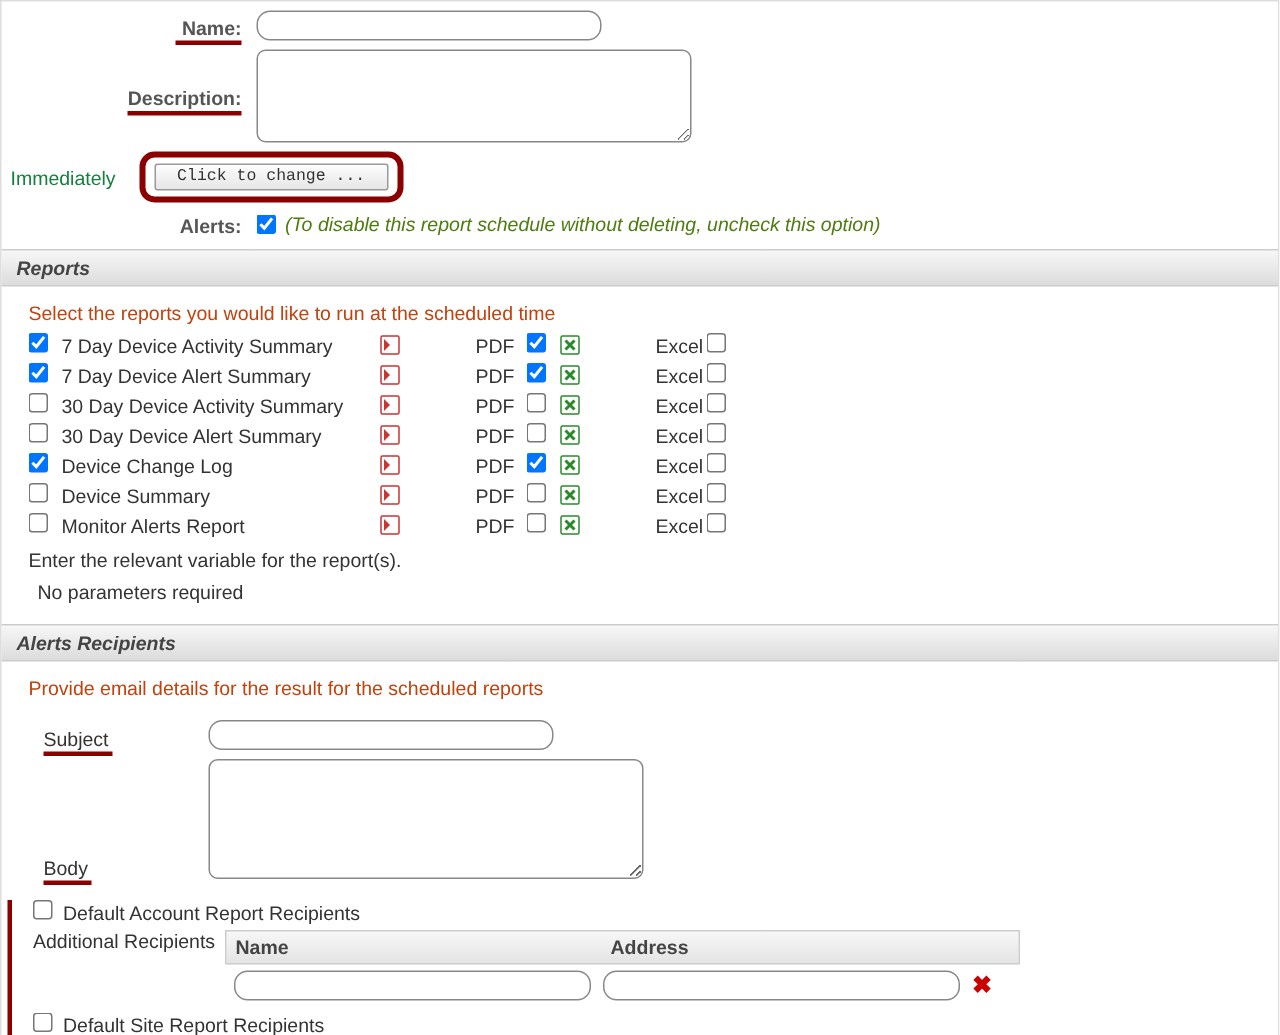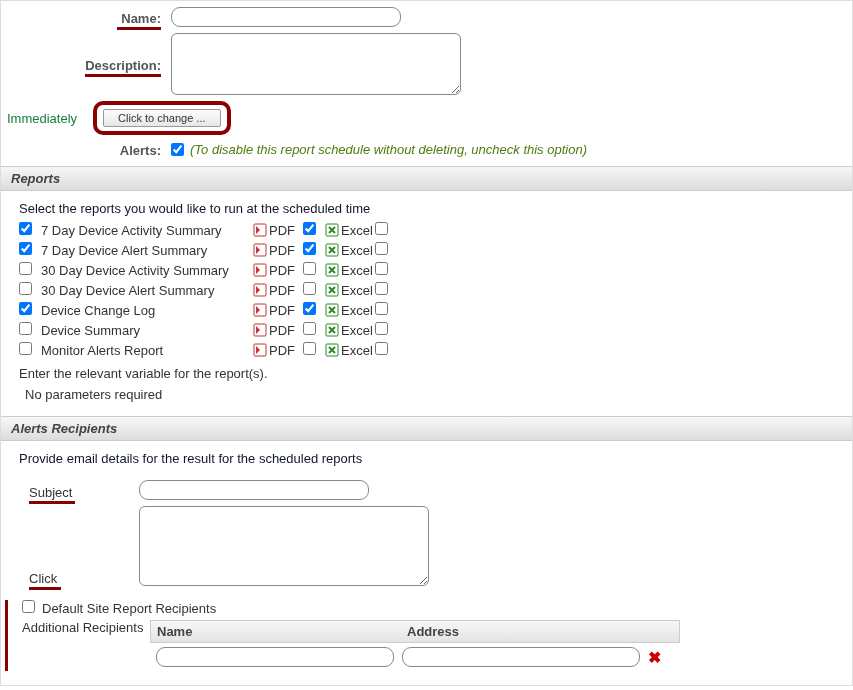--- a/index.html
+++ b/index.html
@@ -57,20 +57,21 @@
   margin-right: 10px;
 }
 .change-btn {
   background: linear-gradient(#fdfdfd,#e6e6e6);
   border: 1px solid #999;
   border-radius: 2px;
   padding: 2px 14px;
   font-size: 11px;
   color: #333;
   cursor: pointer;
+  font-family: Liberation Mono, monospace;
 }
 .highlight-box {
   border: 4px solid #8b0000;
   border-radius: 10px;
   padding: 4px 6px;
   display: inline-flex;
   align-items: center;
 }
 .enabled-note {
   font-style: italic;
@@ -82,32 +83,32 @@
   border: 1px solid #ccc;
   border-left: none; border-right: none;
   padding: 4px 10px;
   font-weight: bold;
   color: #444;
   margin: 8px 0 6px 0;
   font-style: italic;
 }
 .section-note {
   padding: 4px 18px;
-  color: #0f172a;
+  color: #c2410c;
 }
 .reports-table { padding: 0 18px; }
 .report-row {
   display: flex;
   align-items: center;
   height: 20px;
 }
 .report-row .cb { width: 22px; }
 .report-row .rname { width: 210px; }
 .report-row .icon { width: 18px; display:flex; align-items:center; justify-content:center; }
-.report-row .fmt-label { width: 34px; }
+.report-row .fmt-label { width: 34px; margin-left: 48px; }
 .report-row .fmt-cb { width: 20px; }
 input[type="checkbox"] { margin: 0; }
 .pdf-icon svg, .xls-icon svg { width: 14px; height: 14px; }
 .params { padding: 6px 18px; color: #333; }
 .params .none { margin-left: 6px; margin-top: 6px; }
 .email-area { padding: 4px 18px; }
 .email-row { display:flex; align-items:flex-end; margin: 6px 0; }
 .email-label {
   width: 120px;
   padding-left: 10px;
@@ -350,44 +351,48 @@
   <div class="email-area">
     <div class="email-row">
       <div class="email-label">
         <span>Subject</span>
         <span class="underline" style="width:46px;"></span>
       </div>
       <input type="text" style="width: 230px;" value="">
     </div>
     <div class="email-row">
       <div class="email-label">
-        <span>Click</span>
+        <span>Body</span>
         <span class="underline" style="width:32px;"></span>
       </div>
       <textarea style="width: 290px; height: 80px;"></textarea>
     </div>
   </div>
 
   <div class="recip-leftbar">
     <div class="recip-row">
       <span class="cb"><input type="checkbox" style=""></span>
-      <span>Default Site Report Recipients</span>
+      <span>Default Account Report Recipients</span>
     </div>
     <div class="recip-row" style="align-items:flex-start">
       <span class="add-recip-label">Additional Recipients</span>
       <div class="recip-table">
         <div class="recip-head">
           <div class="col-name">Name</div>
           <div class="col-addr">Address</div>
         </div>
         <div id="recip-rows">
             <div class="recip-body-row">
               <input type="text" style="width: 238px; margin-right: 8px;" value="">
               <input type="text" style="width: 238px;" value="">
               <span class="delete-x">✖</span>
             </div>
           </div>
 
       </div>
     </div>
+    <div class="recip-row">
+      <span class="cb"><input type="checkbox" style=""></span>
+      <span>Default Site Report Recipients</span>
+    </div>
   </div>
 
 </div>
 
 </body></html>

